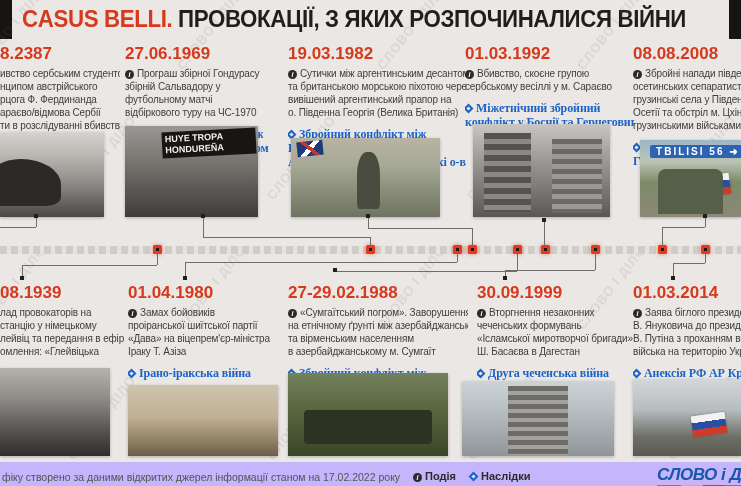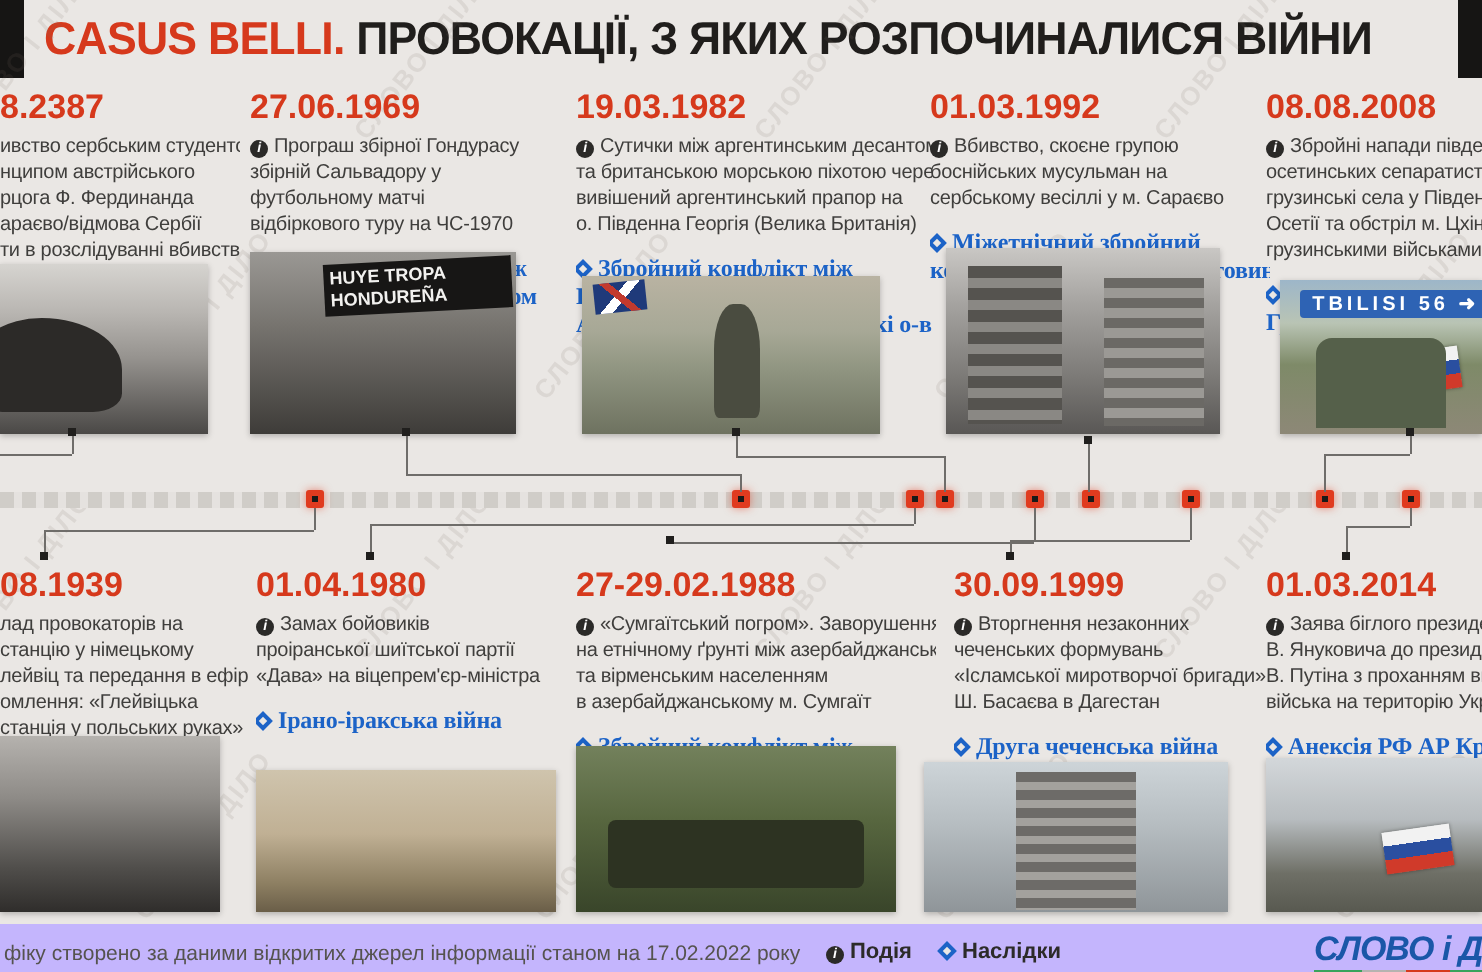--- a/index.html
+++ b/index.html
@@ -138,21 +138,20 @@
           <div class="res-line">Великою Британією та</div>
           <div class="res-line">Аргентиною за Фолклендські о-ви</div>
         </div>
       </div>
       <div class="ph ph-p3" style="left: 291px; top: 138px; width: 149px; height: 79px;">
         <div class="ujack"></div>
       </div>
       <div class="col" style="left: 465px; top: 44px; width: 170px; height: 175px;">
         <div class="date">01.03.1992</div>
         <div class="ev-line"><span class="i-icon">i</span>Вбивство, скоєне групою</div>
-        <div class="ev-line">боснійських мусульман на</div>
         <div class="ev-line">сербському весіллі у м. Сараєво</div>
         <div class="res-block">
           <div class="res-line"><span class="d-icon"></span>Міжетнічний збройний</div>
           <div class="res-line">конфлікт  у Боснії та Герцеговині</div>
         </div>
       </div>
       <div class="ph ph-p4" style="left: 473px; top: 124px; width: 137px; height: 93px;"></div>
       <div class="col" style="left: 633px; top: 44px; width: 112px; height: 175px;">
         <div class="date">08.08.2008</div>
         <div class="ev-line"><span class="i-icon">i</span>Збройні напади півден</div>
@@ -168,31 +167,31 @@
       <div class="ph ph-p5" style="left: 640px; top: 140px; width: 101px; height: 77px;">
         <div class="sign">TBILISI  56 ➜</div>
         <div class="ruflag" style="left: 55%; top: 45%;"></div>
       </div>
       <div class="col" style="left: 0px; top: 283px; width: 126px; height: 175px;">
         <div class="date">08.1939</div>
         <div class="ev-line">лад провокаторів на</div>
         <div class="ev-line">станцію у німецькому</div>
         <div class="ev-line">лейвіц та передання в ефір</div>
         <div class="ev-line">омлення: «Глейвіцька</div>
-        <div class="ev-line">станція у польських руках»</div>
         <div class="res-block">
           <div class="res-line">уга світова війна</div>
         </div>
       </div>
       <div class="ph ph-q1" style="left: 0px; top: 368px; width: 110px; height: 88px;"></div>
       <div class="col" style="left: 128px; top: 283px; width: 160px; height: 175px;">
         <div class="date">01.04.1980</div>
         <div class="ev-line"><span class="i-icon">i</span>Замах бойовиків</div>
         <div class="ev-line">проіранської шиїтської партії</div>
         <div class="ev-line">«Дава» на віцепрем'єр-міністра</div>
+        <div class="ev-line">Іраку Т. Азіза</div>
         <div class="res-block">
           <div class="res-line"><span class="d-icon"></span>Ірано-іракська війна</div>
         </div>
       </div>
       <div class="ph ph-q2" style="left: 128px; top: 385px; width: 150px; height: 71px;"></div>
       <div class="col" style="left: 288px; top: 283px; width: 180px; height: 175px;">
         <div class="date">27-29.02.1988</div>
         <div class="ev-line"><span class="i-icon">i</span>«Сумгаїтський погром». Заворушення</div>
         <div class="ev-line">на етнічному ґрунті між азербайджанським</div>
         <div class="ev-line">та вірменським населенням</div>

